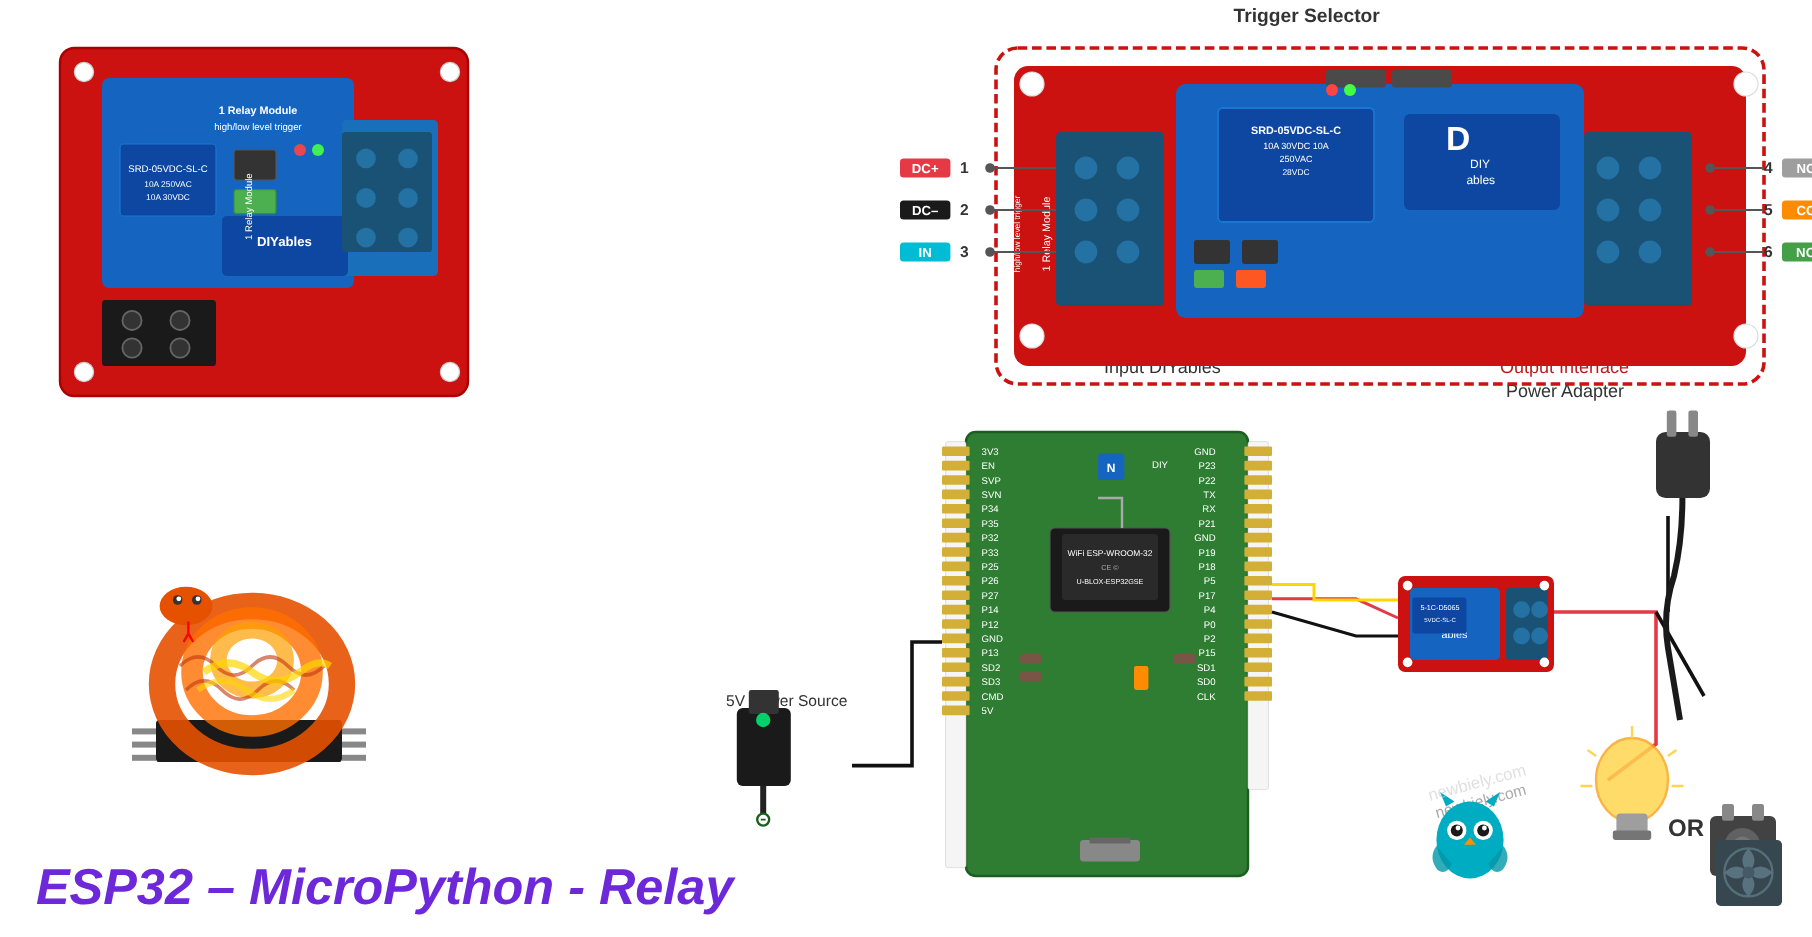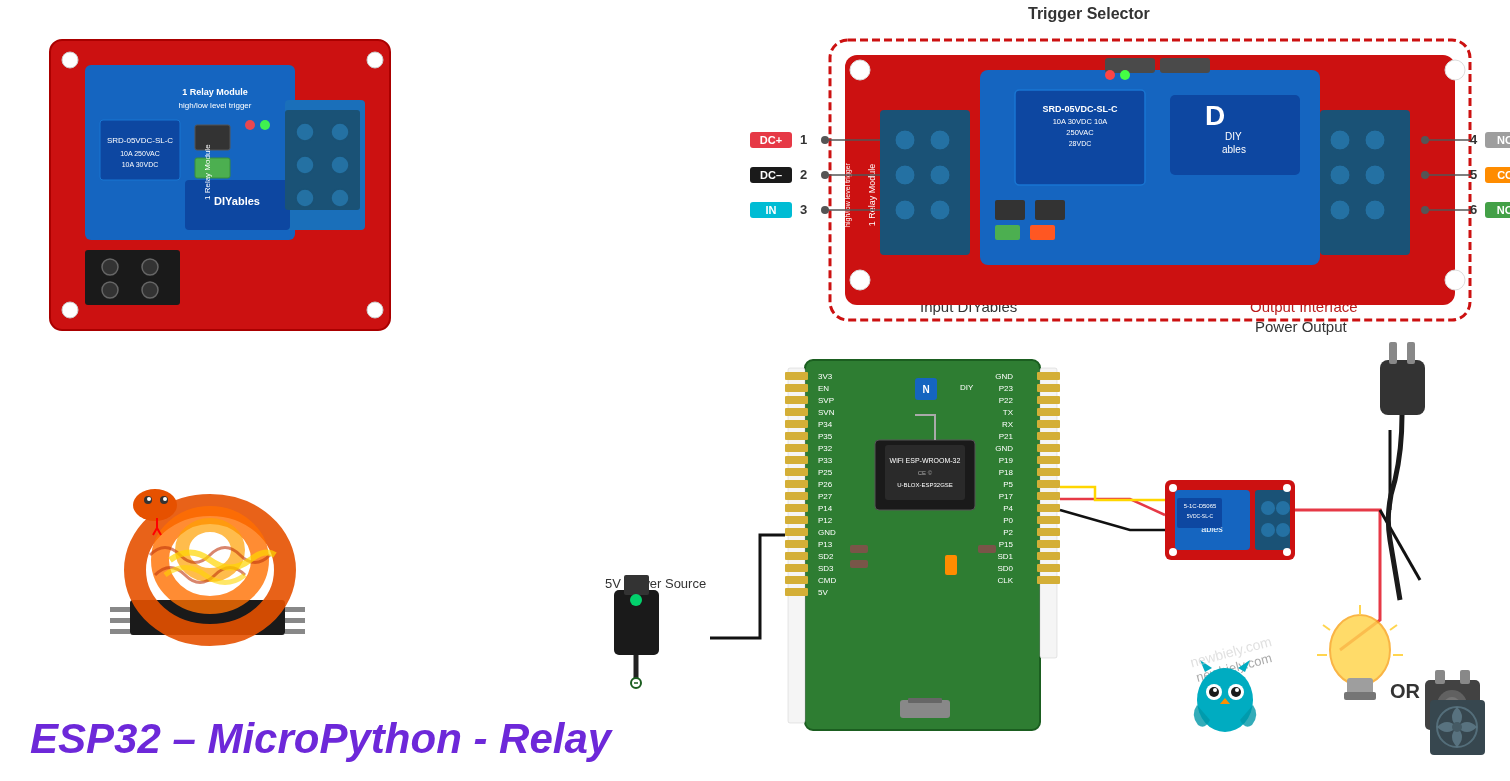--- a/index.html
+++ b/index.html
@@ -105,21 +105,21 @@
 <body>
 
 <div class="trigger-selector-label">Trigger Selector</div>
 
 <div class="main-title">ESP32 – MicroPython - Relay</div>
 
 <div class="input-interface-label">Input DIYables</div>
 
 <div class="output-interface-label">Output Interface</div>
 
-<div class="power-adapter-label">Power Output</div>
+<div class="power-adapter-label">Power Adapter</div>
 
 <div class="power-source-label">5V Power Source</div>
 
 <div class="diyables-url">https://diyables.io</div>
 
 <div class="newbiely-label">newbiely.com</div>
 
 <div class="or-label">OR</div>
 
 <svg width="1510" height="781" style="position:absolute;top:0;left:0;" xmlns="http://www.w3.org/2000/svg">

